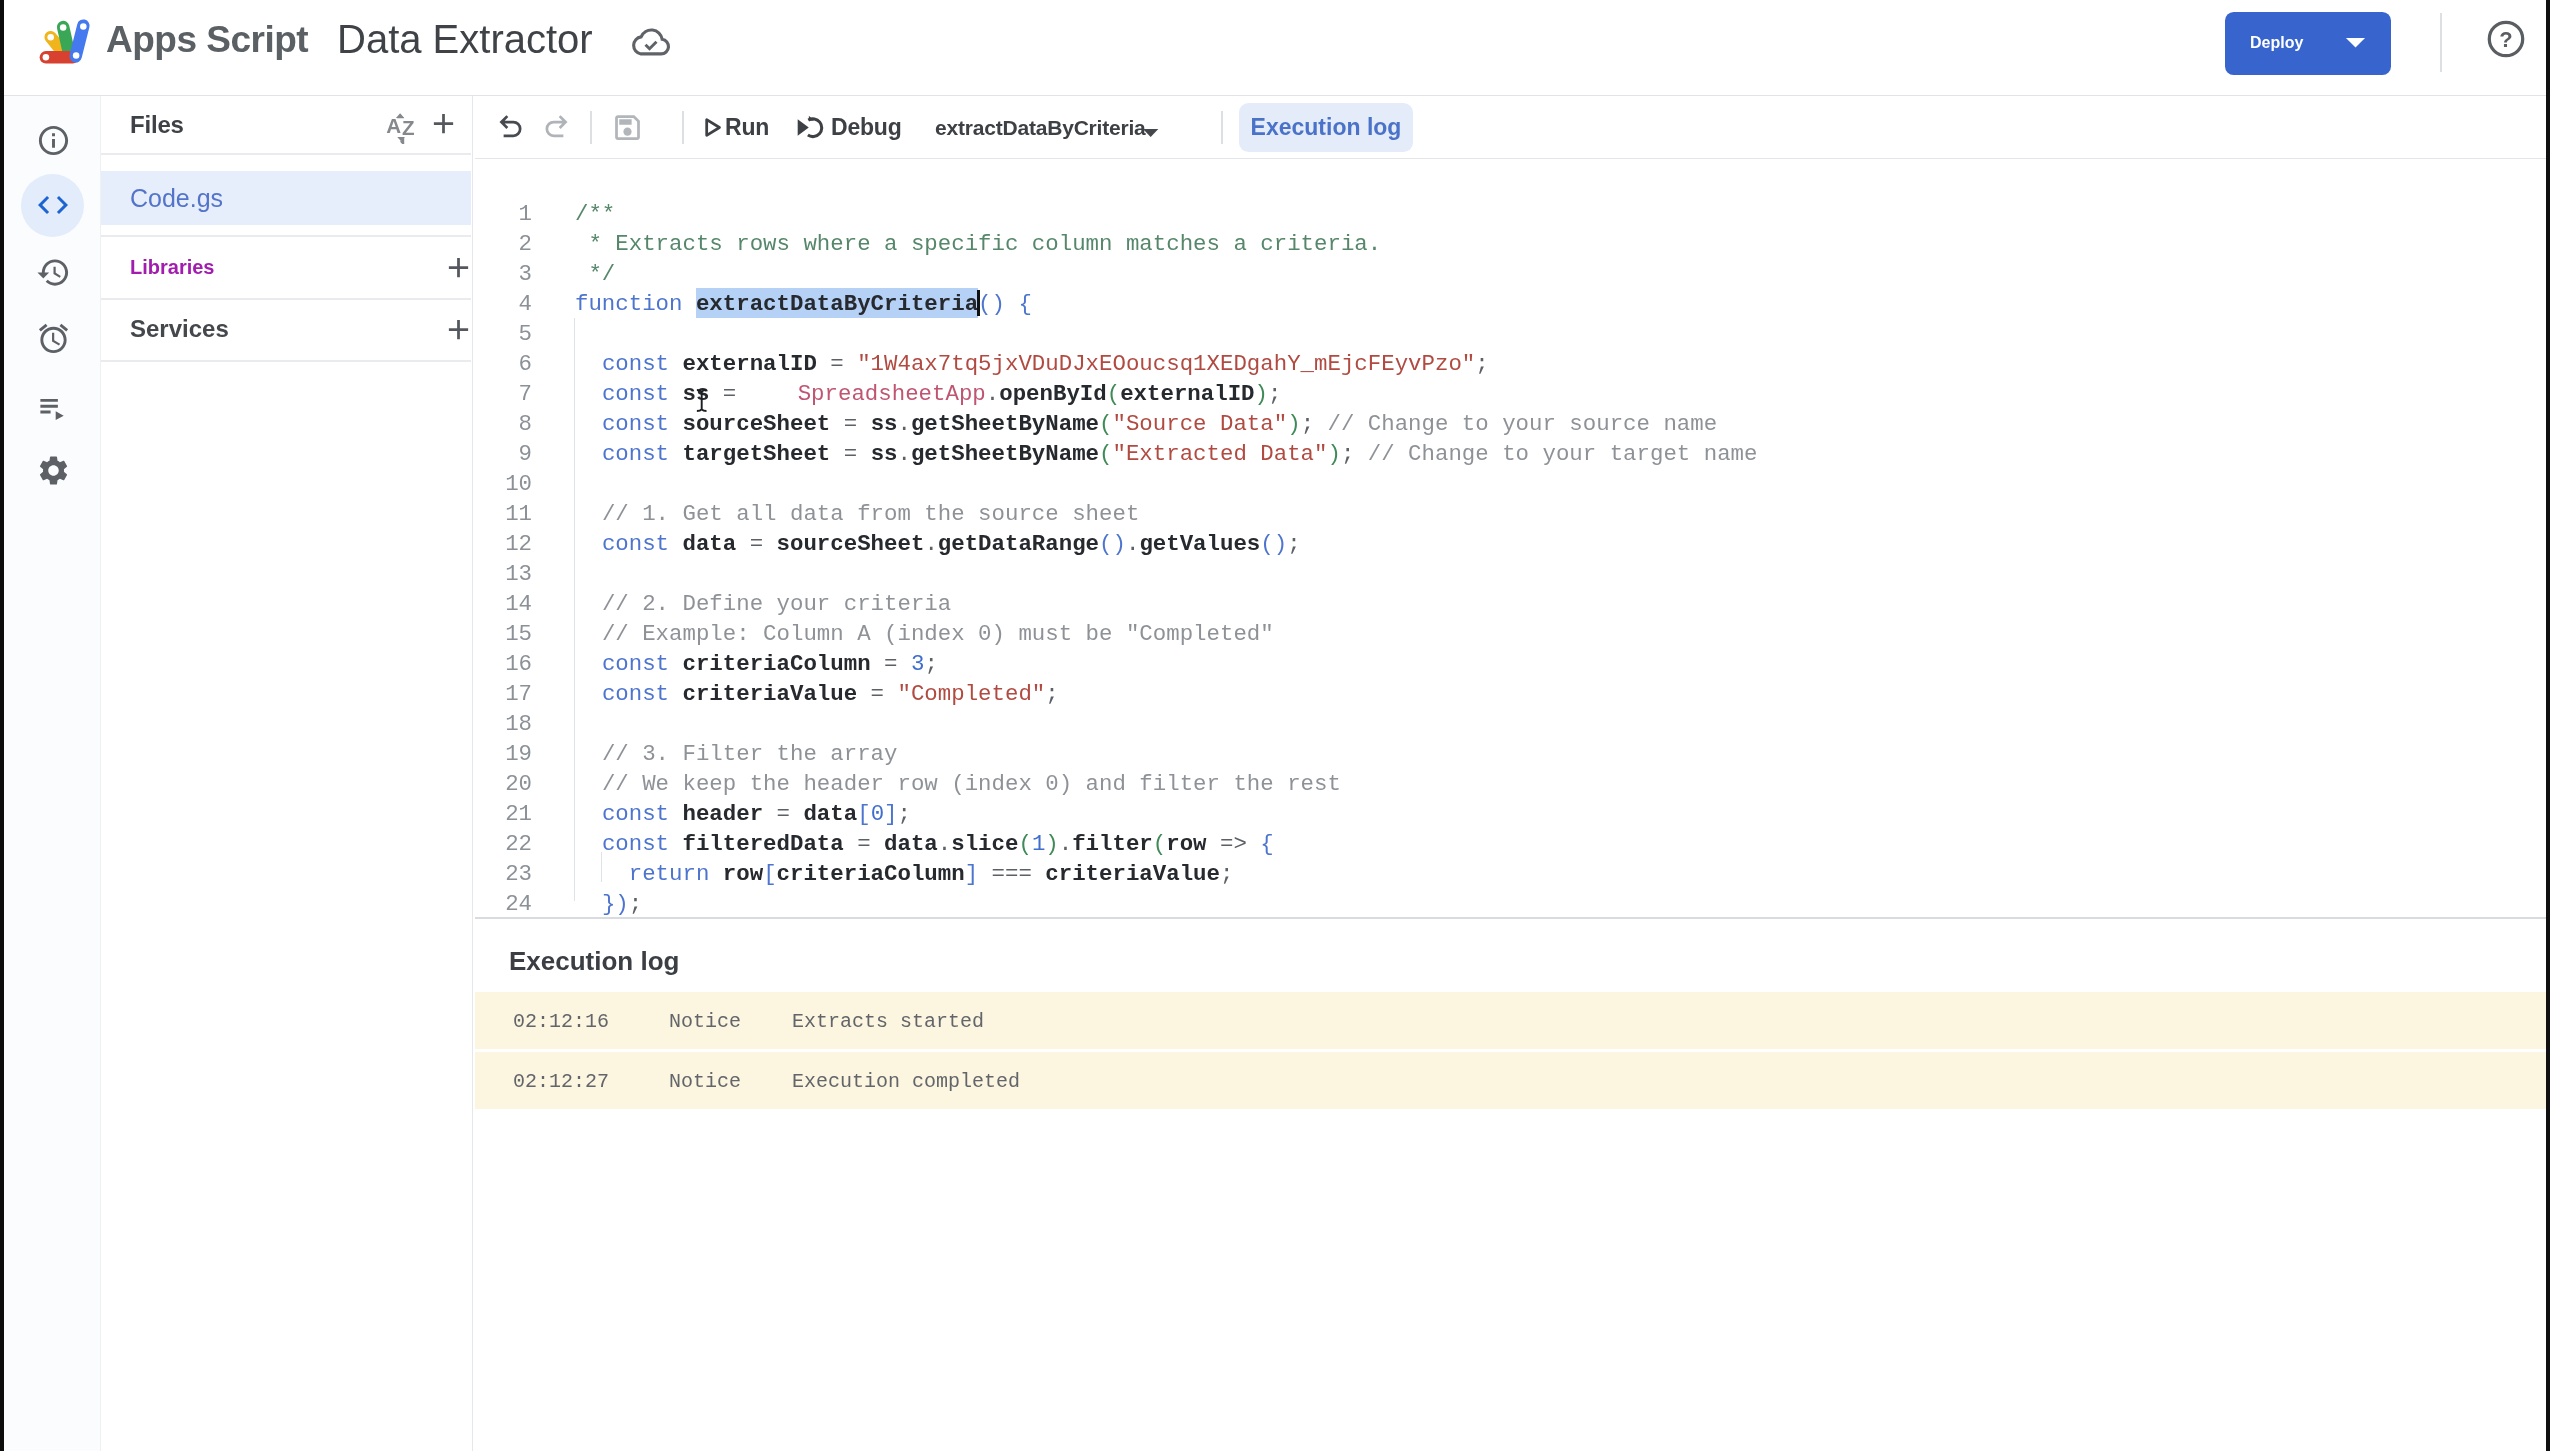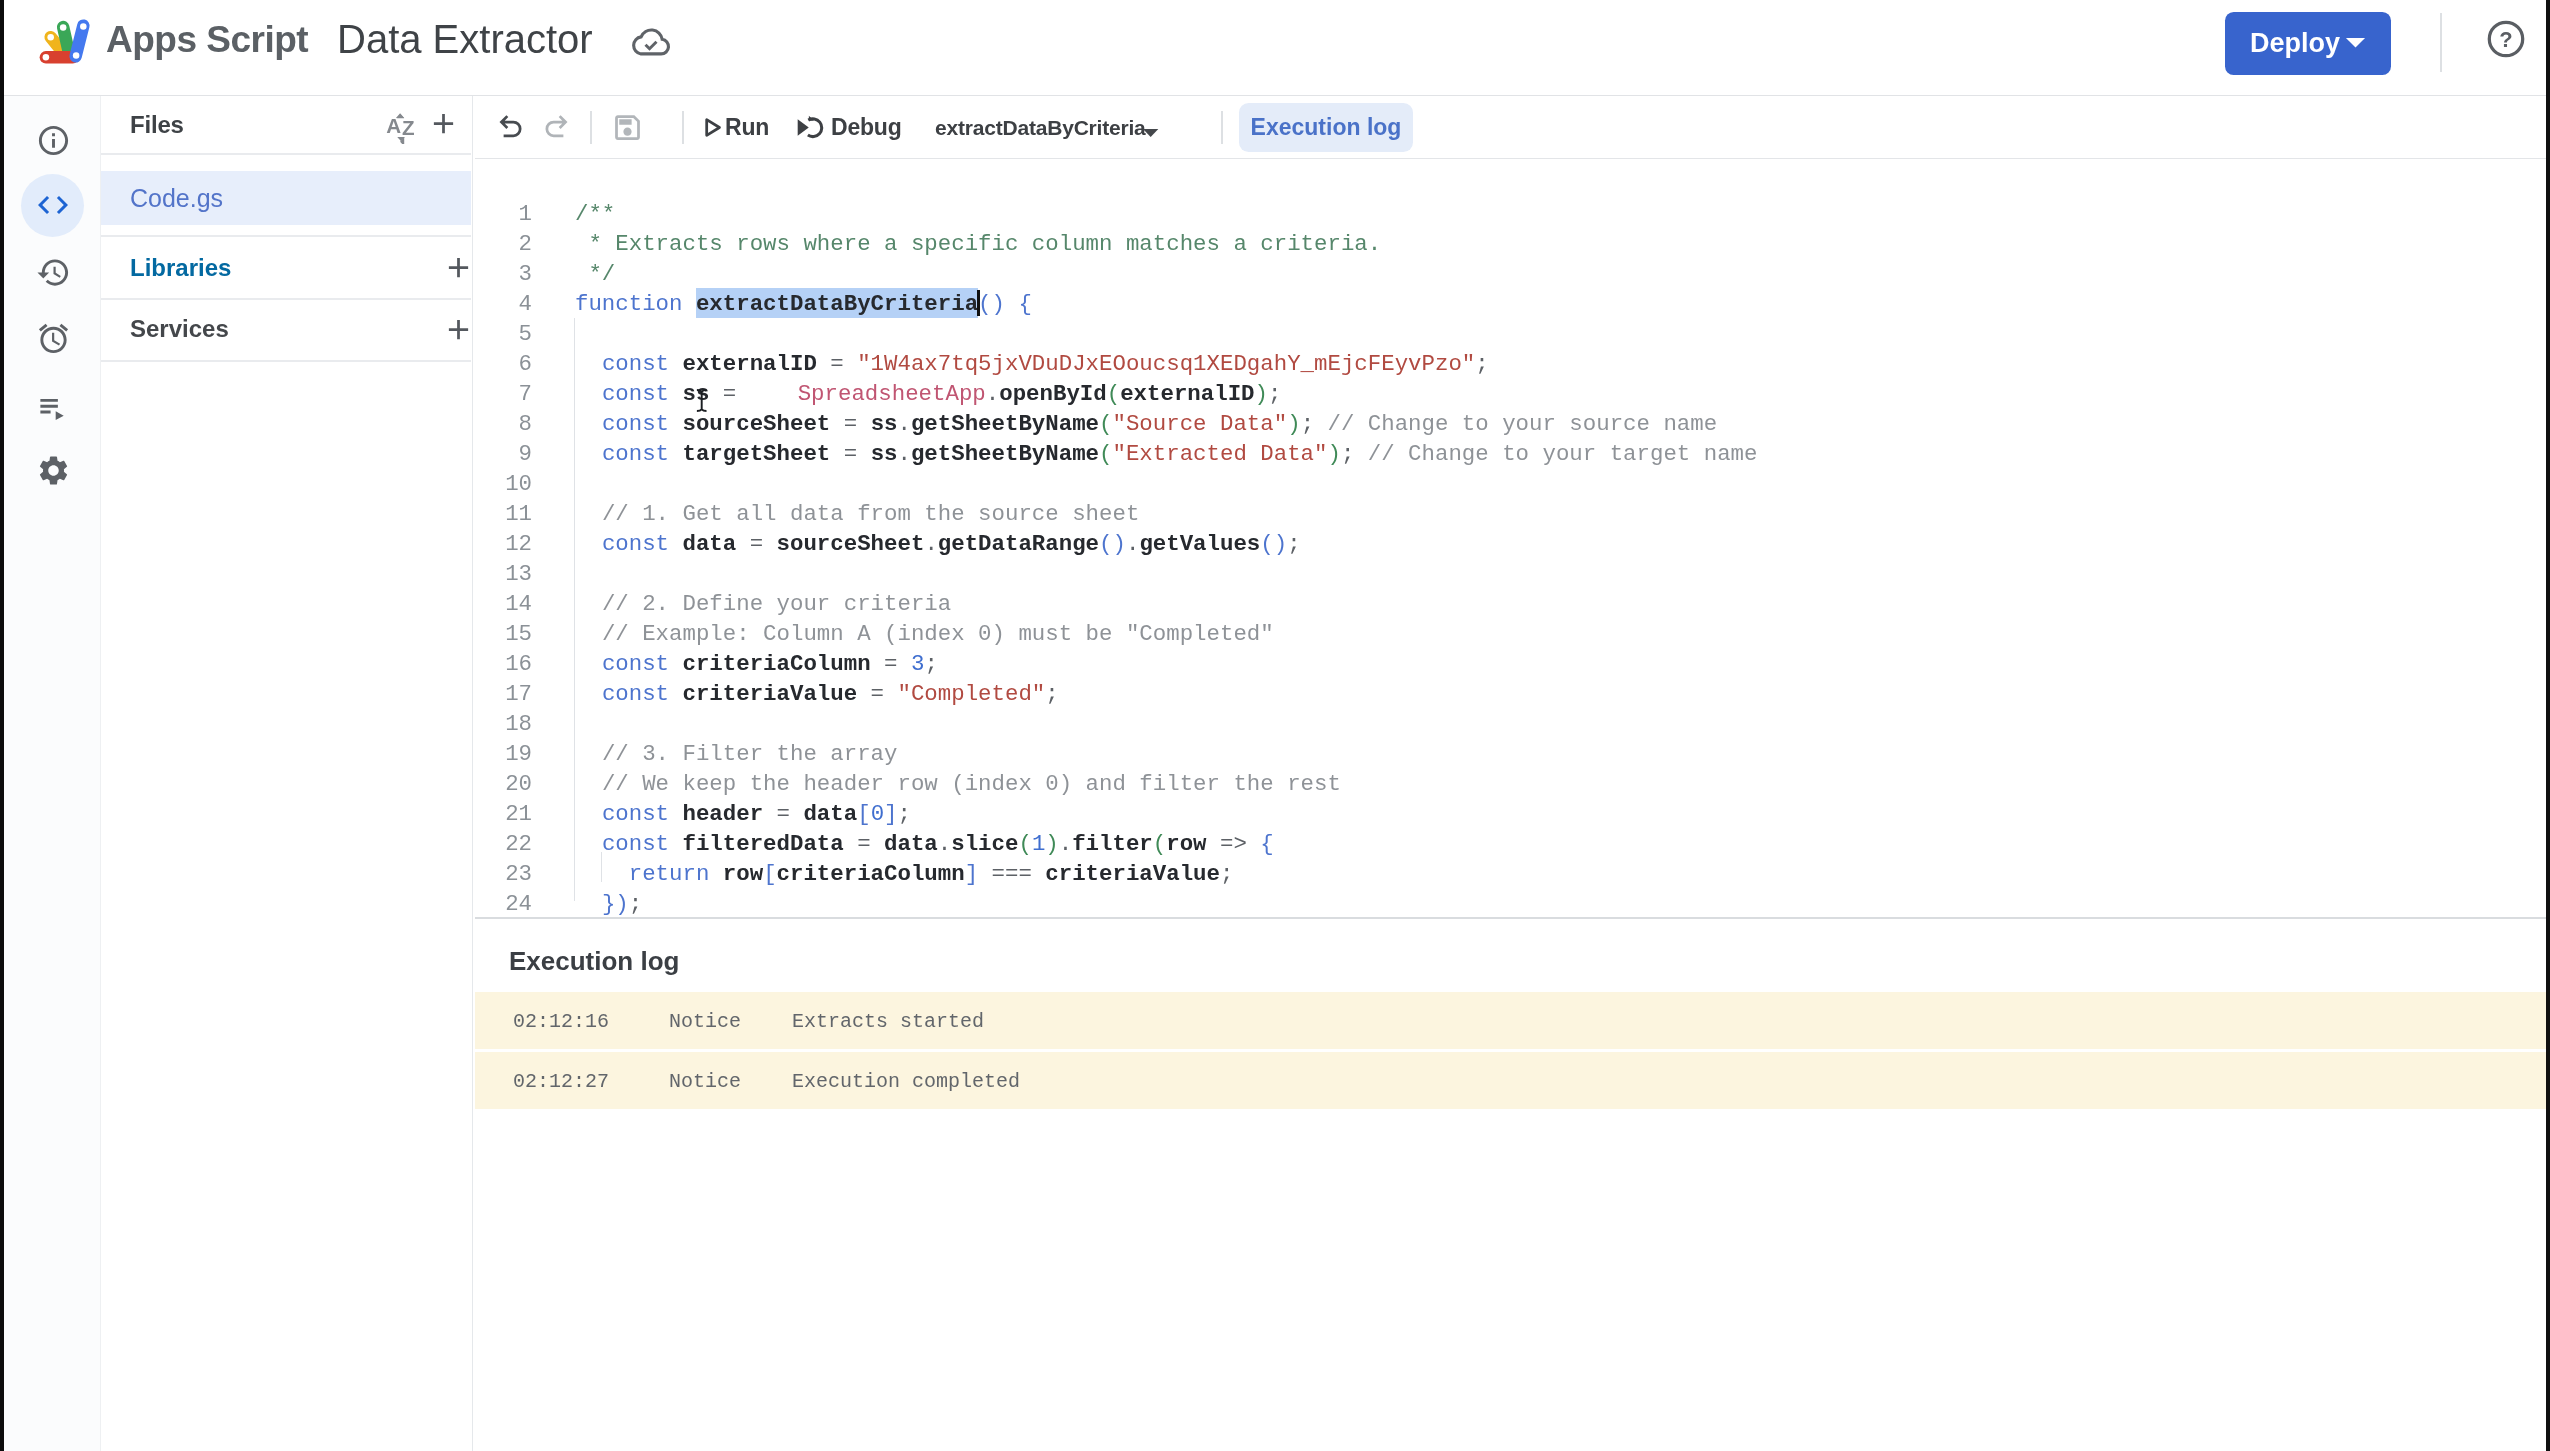--- a/index.html
+++ b/index.html
@@ -49,21 +49,21 @@
 <circle cx="39.5" cy="40" r="3.4" fill="#fff"></circle>
 </svg></div>
 <div class="abs" style="left:106px;top:0;height:79px;display:flex;align-items:center;font-size:37px;letter-spacing:-0.5px;color:#5b6065;font-weight:bold;">Apps Script</div>
 <div class="abs" style="left:337px;top:0;height:79px;display:flex;align-items:center;font-size:40px;color:#3f4347;">Data Extractor</div>
 <div class="abs" style="left:629px;top:23px;"><svg width="44" height="38" viewBox="0 0 24 20" fill="none" stroke="#5f6368" stroke-width="1.7">
 <path d="M6.5 16.5h11a4 4 0 0 0 .6-7.96A6 6 0 0 0 6.6 7.2 4.7 4.7 0 0 0 6.5 16.5z"></path>
 <path d="M9 11.5l2.2 2.2 3.8-3.8" stroke-width="1.6"></path>
 </svg></div>
 
 <div class="abs" style="left:2225px;top:11.5px;width:166px;height:63px;background:#3864cd;border-radius:8.6px;"></div>
-<div class="abs" style="left:2250px;top:11.5px;height:63px;display:flex;align-items:center;font-size:27px;font-weight:600;color:#fff;">Deploy</div>
+<div class="abs" style="left:2250px;top:11.5px;height:63px;display:flex;align-items:center;font-size:16px;font-weight:600;color:#fff;">Deploy</div>
 <div class="abs" style="left:2345px;top:34px;"><svg width="21" height="11.5" viewBox="0 0 22 12">
       <path d="M1 1h20L11 11z" fill="#fff"></path>
     </svg></div>
 <div class="vdiv" style="left:2440px;top:13.4px;height:59px;"></div>
 <div class="abs" style="left:2485px;top:18px;"><svg width="42" height="42" viewBox="0 0 44 44">
 <circle cx="22" cy="22" r="17.5" fill="none" stroke="#5a5e63" stroke-width="3.4"></circle>
 <text x="22" y="30" font-family="Liberation Sans, sans-serif" font-size="23" font-weight="bold" fill="#5a5e63" text-anchor="middle">?</text>
 </svg></div>
 
 <div class="abs" id="sidebar"></div>
@@ -96,21 +96,21 @@
 <path d="M11 5l2.4 2.8H8.6z"></path>
 <path d="M11.4 22.3L9 19.5h4.8z"></path>
 </svg></div>
 <div class="abs" style="left:427px;top:107px;"><svg width="33" height="33" viewBox="0 0 24 24" fill="#54585e">
       <path d="M19 13h-6v6h-2v-6H5v-2h6V5h2v6h6v2z"></path>
     </svg></div>
 <div class="fdiv" style="top:153px;"></div>
 <div class="abs" style="left:101px;top:171px;width:370px;height:54px;background:#e7eefb;"></div>
 <div class="abs" style="left:130px;top:171px;height:54px;display:flex;align-items:center;font-size:25px;font-weight:500;color:#5374c9;">Code.gs</div>
 <div class="fdiv" style="top:235px;"></div>
-<div class="abs" style="left:130px;top:237px;height:61px;display:flex;align-items:center;font-size:24px;font-weight:600;color:#0369a1;">Libraries</div>
+<div class="abs" style="left:130px;top:237px;height:61px;display:flex;align-items:center;font-size:20px;font-weight:600;color:#a21caf;">Libraries</div>
 <div class="abs" style="left:442px;top:251px;"><svg width="33" height="33" viewBox="0 0 24 24" fill="#54585e">
       <path d="M19 13h-6v6h-2v-6H5v-2h6V5h2v6h6v2z"></path>
     </svg></div>
 <div class="fdiv" style="top:298px;"></div>
 <div class="abs" style="left:130px;top:298px;height:61px;display:flex;align-items:center;font-size:24px;font-weight:600;color:#44474b;">Services</div>
 <div class="abs" style="left:442px;top:313px;"><svg width="33" height="33" viewBox="0 0 24 24" fill="#54585e">
       <path d="M19 13h-6v6h-2v-6H5v-2h6V5h2v6h6v2z"></path>
     </svg></div>
 <div class="fdiv" style="top:360px;"></div>
 

